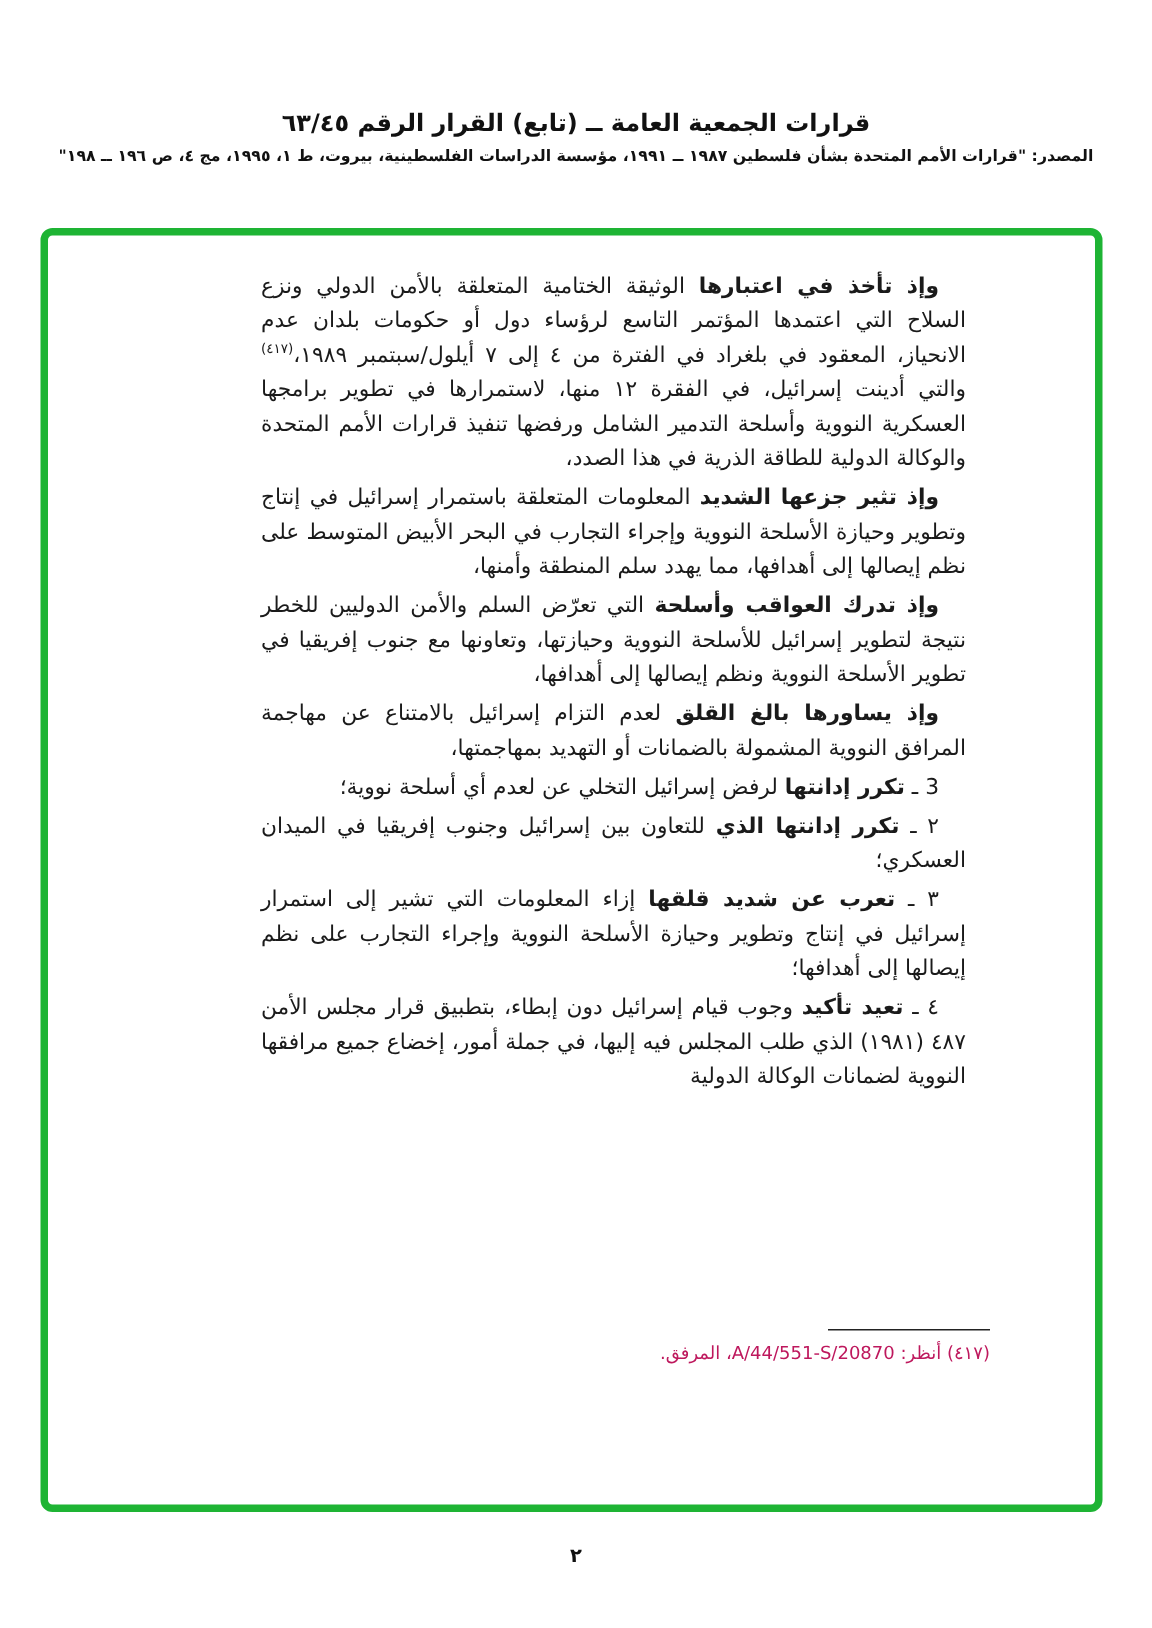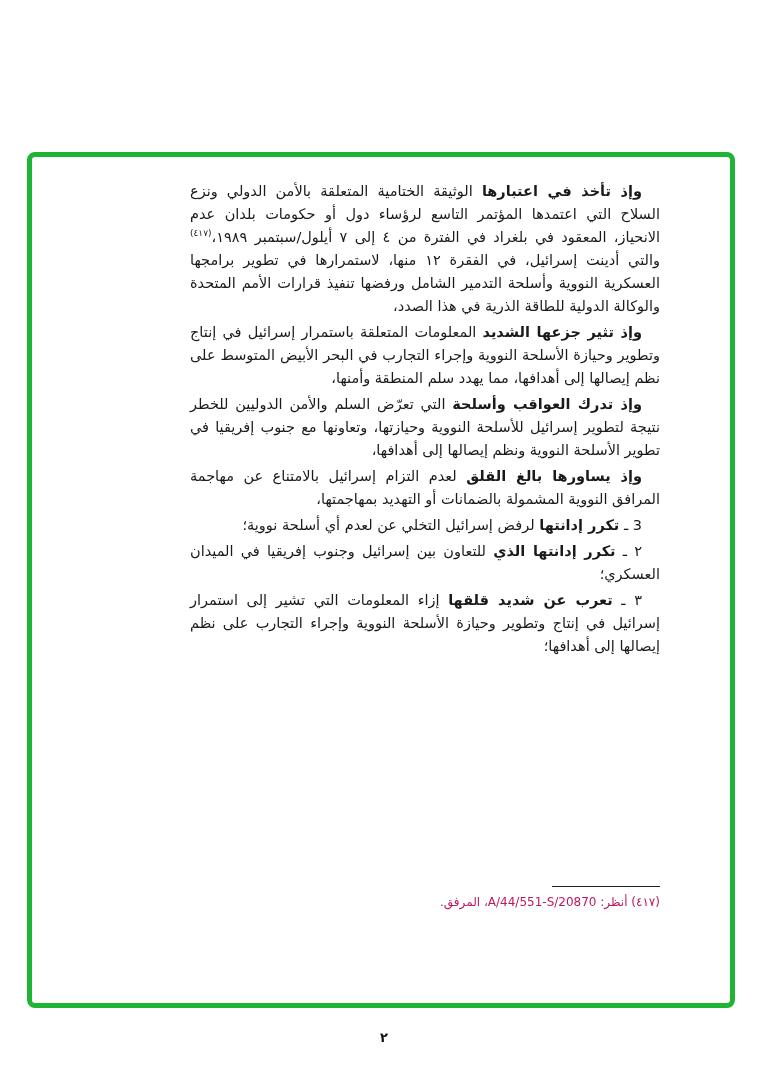--- a/index.html
+++ b/index.html
@@ -25,21 +25,21 @@
     position:absolute;
     left:27px; top:152px;
     width:708px; height:856px;
     box-sizing:border-box;
     border:5px solid #1EB434;
     border-radius:8px;
     background:transparent;
   }
   .doc-body {
     position:absolute;
-    top:180px; right:108px;
+    top:180px; right:124px;
     width:470px;
     text-align:justify;
     margin-left:48px;
   }
   .doc-body p.para {
     margin:0 0 3px 0;
     font-size:14.5px;
     line-height:23px;
     text-indent:18px;
     text-align:justify;
@@ -69,31 +69,36 @@
     top:1030px; left:0; right:0;
     text-align:center;
     font-size:13px; font-weight:bold; color:#111;
   }
 </style>
 </head>
 <body>
 
 <div class="page">
 
+  <div class="header">
+    <div class="doc-title">قرارات الجمعية العامة ــ (تابع) القرار الرقم ٦٣/٤٥</div>
+    <div class="doc-source">المصدر: "قرارات الأمم المتحدة بشأن فلسطين ١٩٨٧ ــ ١٩٩١، مؤسسة الدراسات الفلسطينية، بيروت، ط ١، ١٩٩٥، مج ٤، ص ١٩٦ ــ ١٩٨"</div>
+  </div>
 
   <div class="green-box" style="border-color: rgb(30, 180, 52);"></div>
 
   <div class="doc-body">
       <p class="para"><span class="b">وإذ تأخذ في اعتبارها</span><span> الوثيقة الختامية المتعلقة بالأمن الدولي ونزع السلاح التي اعتمدها المؤتمر التاسع لرؤساء دول أو حكومات بلدان عدم الانحياز، المعقود في بلغراد في الفترة من ٤ إلى ٧ أيلول/سبتمبر ١٩٨٩،</span><sup>(٤١٧)</sup><span> والتي أدينت إسرائيل، في الفقرة ١٢ منها، لاستمرارها في تطوير برامجها العسكرية النووية وأسلحة التدمير الشامل ورفضها تنفيذ قرارات الأمم المتحدة والوكالة الدولية للطاقة الذرية في هذا الصدد،</span></p>
       <p class="para"><span class="b">وإذ تثير جزعها الشديد</span><span> المعلومات المتعلقة باستمرار إسرائيل في إنتاج وتطوير وحيازة الأسلحة النووية وإجراء التجارب في البحر الأبيض المتوسط على نظم إيصالها إلى أهدافها، مما يهدد سلم المنطقة وأمنها،</span></p>
       <p class="para"><span class="b">وإذ تدرك العواقب وأسلحة</span><span> التي تعرّض السلم والأمن الدوليين للخطر نتيجة لتطوير إسرائيل للأسلحة النووية وحيازتها، وتعاونها مع جنوب إفريقيا في تطوير الأسلحة النووية ونظم إيصالها إلى أهدافها،</span></p>
       <p class="para"><span class="b">وإذ يساورها بالغ القلق</span><span> لعدم التزام إسرائيل بالامتناع عن مهاجمة المرافق النووية المشمولة بالضمانات أو التهديد بمهاجمتها،</span></p>
       <p class="para"><span>3 ـ </span><span class="b">تكرر إدانتها</span><span> لرفض إسرائيل التخلي عن لعدم أي أسلحة نووية؛</span></p>
       <p class="para"><span>٢ ـ </span><span class="b">تكرر إدانتها الذي</span><span> للتعاون بين إسرائيل وجنوب إفريقيا في الميدان العسكري؛</span></p>
       <p class="para"><span>٣ ـ </span><span class="b">تعرب عن شديد قلقها</span><span> إزاء المعلومات التي تشير إلى استمرار إسرائيل في إنتاج وتطوير وحيازة الأسلحة النووية وإجراء التجارب على نظم إيصالها إلى أهدافها؛</span></p>
+      <p class="para"><span>٤ ـ </span><span class="b">تعيد تأكيد</span><span> وجوب قيام إسرائيل دون إبطاء، بتطبيق قرار مجلس الأمن ٤٨٧ (١٩٨١) الذي طلب المجلس فيه إليها، في جملة أمور، إخضاع جميع مرافقها النووية لضمانات الوكالة الدولية</span></p>
     </div>
 
   <div class="footnote-block">
     <div class="fn-sep"></div>
     <div class="fn-text">(٤١٧) أنظر: A/44/551-S/20870، المرفق.</div>
   </div>
 
   <div class="page-num">٢</div>
 
 </div>

